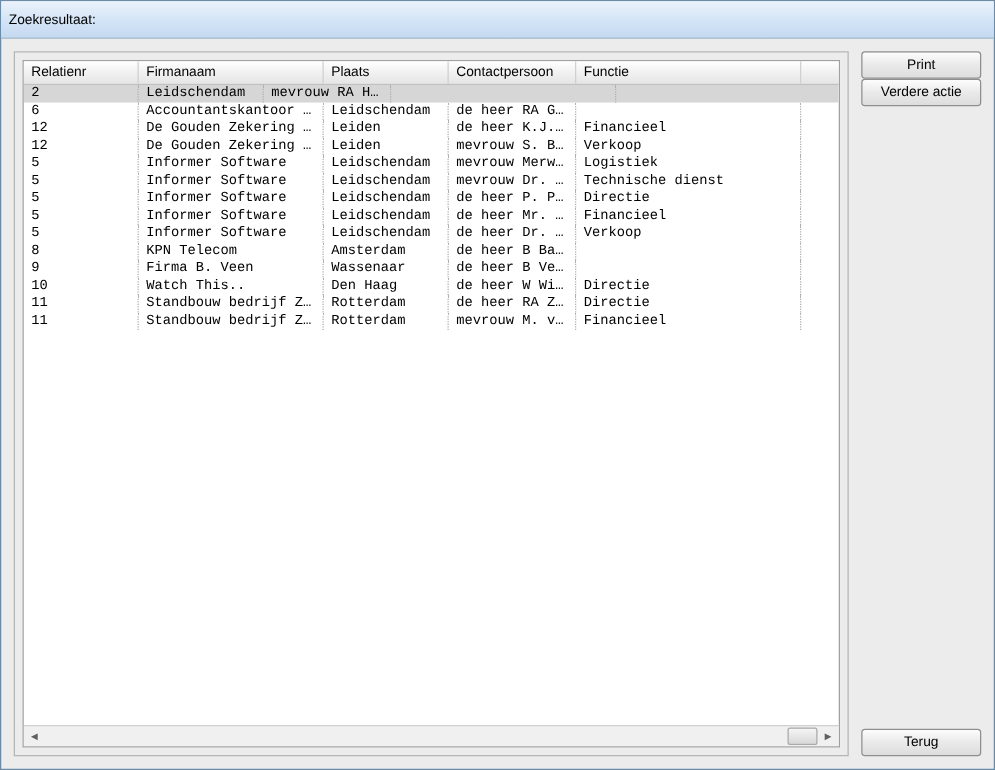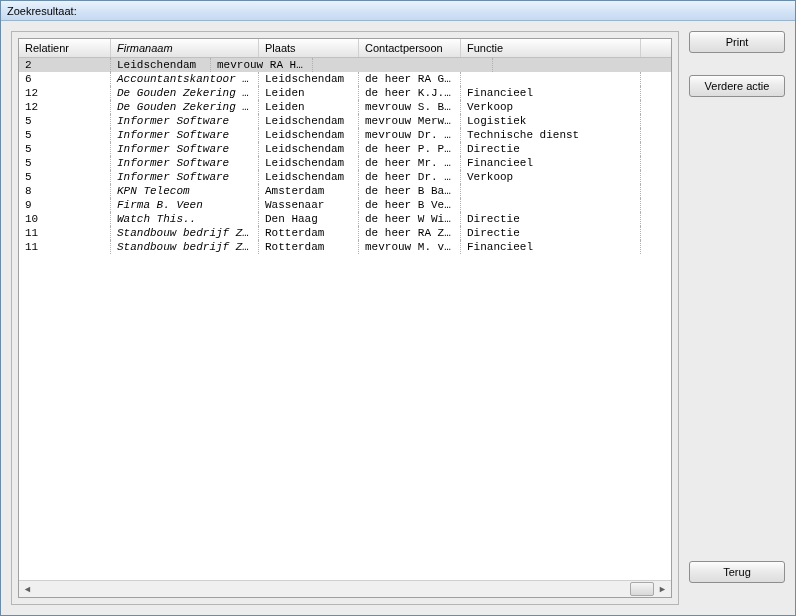--- a/index.html
+++ b/index.html
@@ -13,21 +13,21 @@
 }
 .window {
   width: 796px;
   height: 616px;
   border: 1px solid #6b8ca8;
   background: #ececec;
   display: flex;
   flex-direction: column;
 }
 .titlebar {
-  height: 20px;
+  height: 30px;
   background: linear-gradient(to bottom, #eaf2fb 0%, #d5e5f7 50%, #c4d9f0 100%);
   border-bottom: 1px solid #9ab4cc;
   padding: 0 6px;
   display: flex;
   align-items: center;
   font-size: 11px;
   color: #000;
 }
 .content {
   flex: 1;
@@ -82,21 +82,21 @@
 }
 .td {
   padding: 0 6px;
   border-right: 1px dotted #b0b0b0;
   white-space: nowrap;
   overflow: hidden;
   text-overflow: ellipsis;
   color: #000;
 }
 .c0 { width: 92px; }
-.c1 { width: 148px; font-style: italic; }
+.c1 { width: 148px; }
 .c2 { width: 100px; }
 .c3 { width: 102px; }
 .c4 { width: 180px; }
 .scroll-h {
   height: 17px;
   background: #f0f0f0;
   border-top: 1px solid #d0d0d0;
   display: flex;
   align-items: center;
 }
@@ -125,21 +125,21 @@
   font-size: 11px;
   color: #000;
 }
 .right-panel {
   width: 96px;
   display: flex;
   flex-direction: column;
 }
 .btn {
   height: 22px;
-  margin-bottom: 22px;
+  margin-bottom: 0;
   background: linear-gradient(to bottom, #fdfdfd 0%, #ebebeb 45%, #dddddd 100%);
   border: 1px solid #8e8e8e;
   border-radius: 3px;
   font-size: 11px;
   color: #000;
   cursor: pointer;
   font-family: Tahoma, Arial, sans-serif;
 }
 .spacer { flex: 1; }
 </style>

